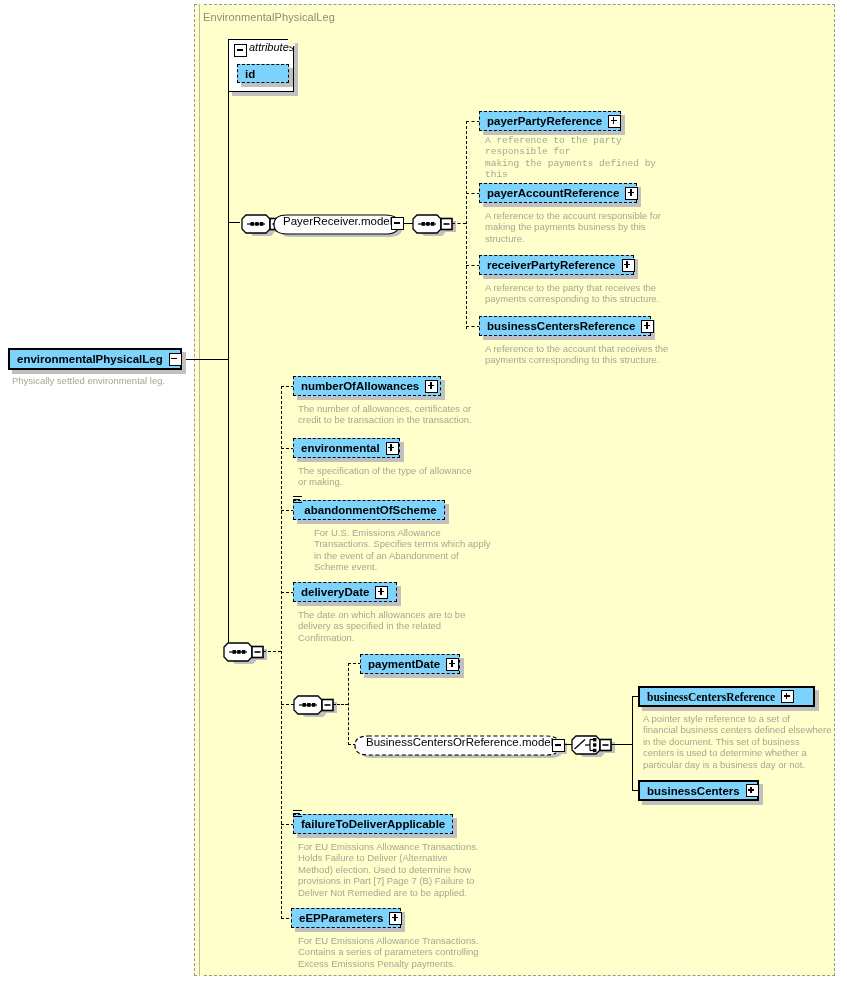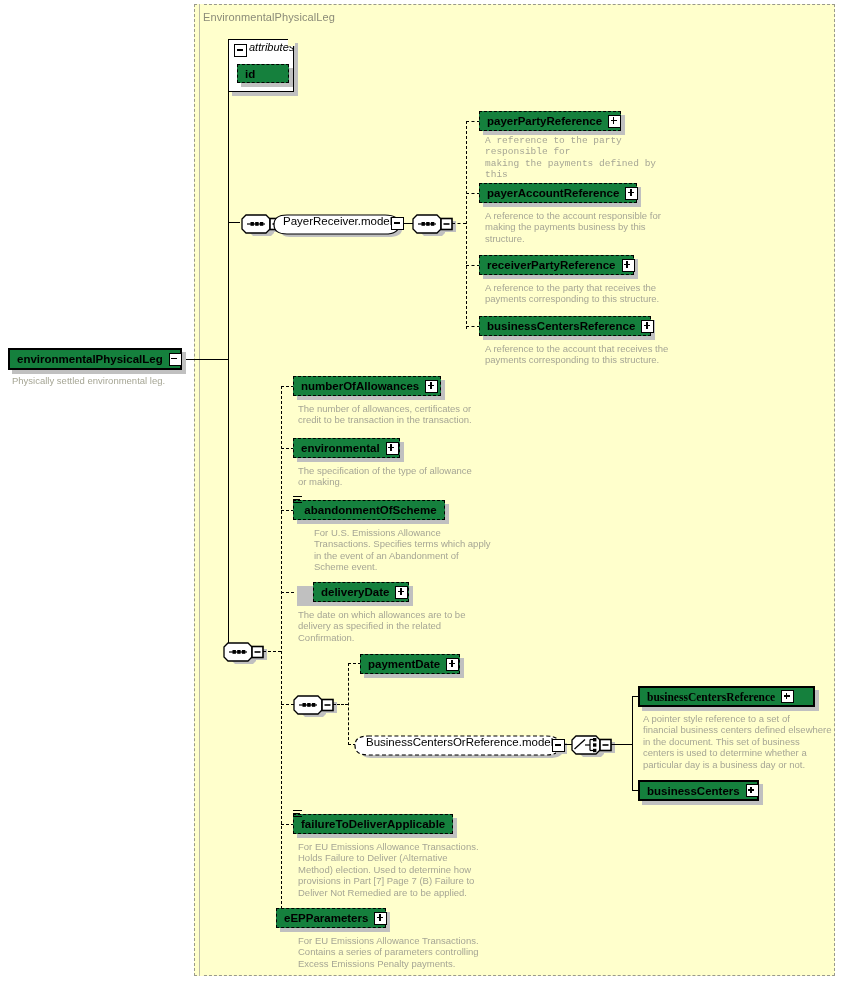--- a/index.html
+++ b/index.html
@@ -19,21 +19,21 @@
     white-space:nowrap;
   }
   .panel-bar{
     position:absolute;left:199px;top:4px;width:3px;height:972px;
     background:#ffffcc;border-left:1px solid #b9b9a8;
   }
 
   
   .node{
     position:absolute;box-sizing:border-box;
-    background:#15803d;
+    background:#7dd3fc;
     height:20px;line-height:18px;
     font-size:11.5px;font-weight:bold;color:#000;
     padding:0 4px 0 7px;
     white-space:nowrap;
     display:flex;align-items:center;
   }
   .node .nm{flex:0 0 auto;}
   .node.solid{border:2px solid #000;}
   .node.dashed{border:1.6px dashed #000;}
   .nodewrap{position:absolute;}
@@ -289,21 +289,21 @@
       <span class="nm">abandonmentOfScheme</span>
     </div>
   </div>
   <div class="desc" style="left:298px;top:527px;width:195px;margin-left:16px;">For U.S. Emissions Allowance
 Transactions. Specifies terms which apply
 in the event of an Abandonment of
 Scheme event.</div>
 
   <div class="nodewrap" style="left:293px;top:582px;">
     <div class="shad"></div>
-    <div class="node dashed" style="width:96px;margin-left:20px;">
+    <div class="node dashed" style="width:104px;">
       <span class="nm">deliveryDate</span>
       <span class="exp plus"></span>
     </div>
   </div>
   <div class="desc" style="left:298px;top:609px;width:195px;">The date on which allowances are to be
 delivery as specified in the related
 Confirmation.</div>
 
   <div class="cap" style="left:292px;top:693px;">
     <svg width="48" height="24" viewBox="0 0 48 24">
@@ -399,21 +399,21 @@
         </span>
       <span class="nm">failureToDeliverApplicable</span>
     </div>
   </div>
   <div class="desc" style="left:298px;top:841px;width:198px;">For EU Emissions Allowance Transactions.
 Holds Failure to Deliver (Alternative
 Method) election. Used to determine how
 provisions in Part [7] Page 7 (B) Failure to
 Deliver Not Remedied are to be applied.</div>
 
-  <div class="nodewrap" style="left:276px;top:908px;">
+  <div class="nodewrap" style="left:291px;top:908px;">
     <div class="shad"></div>
     <div class="node dashed" style="width:110px;">
       <span class="nm">eEPParameters</span>
       <span class="exp plus"></span>
     </div>
   </div>
   <div class="desc" style="left:298px;top:935px;width:198px;">For EU Emissions Allowance Transactions.
 Contains a series of parameters controlling
 Excess Emissions Penalty payments.</div>
 

